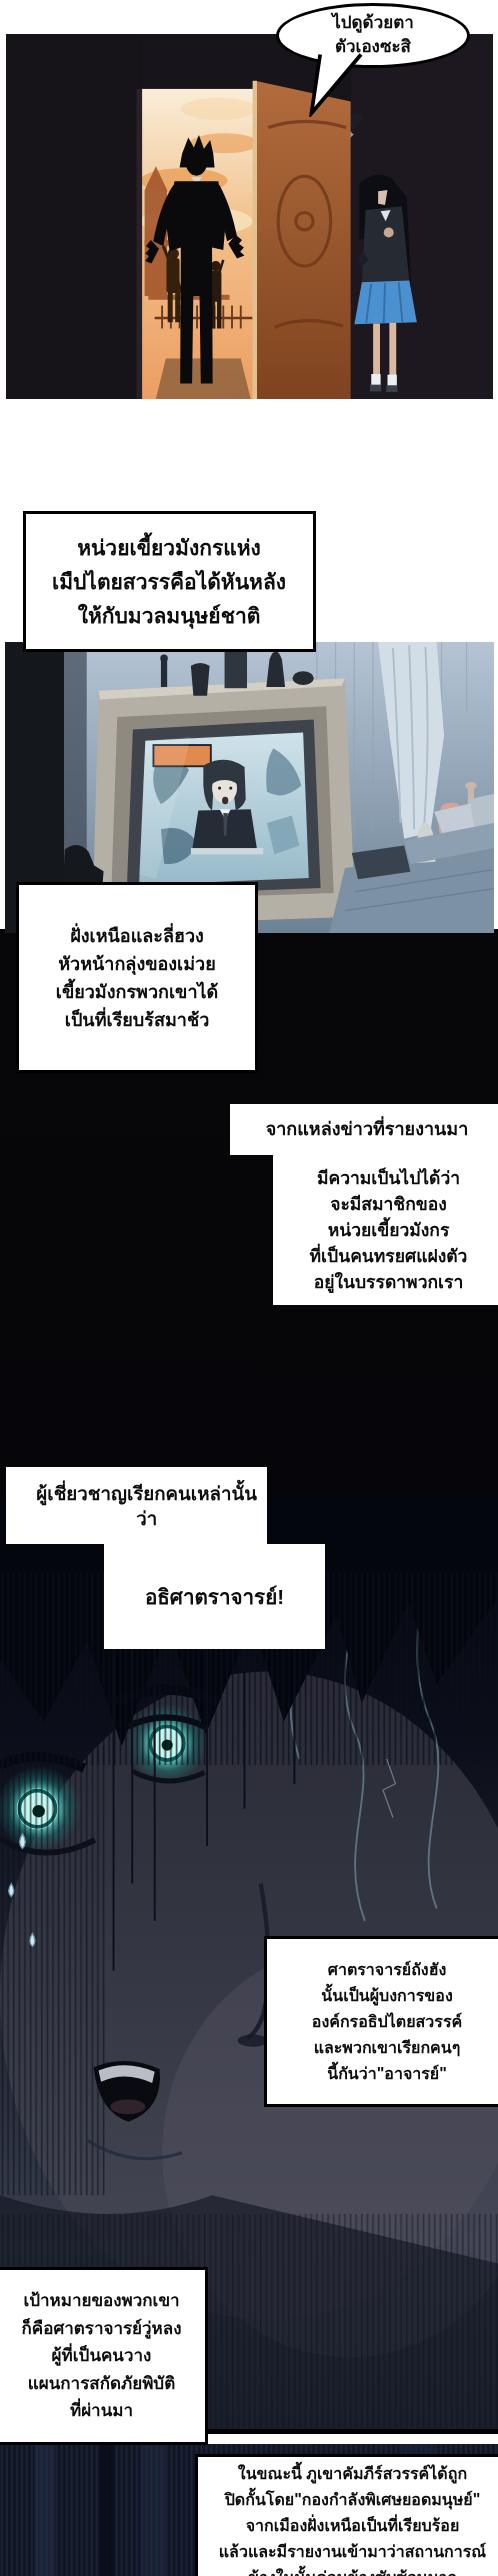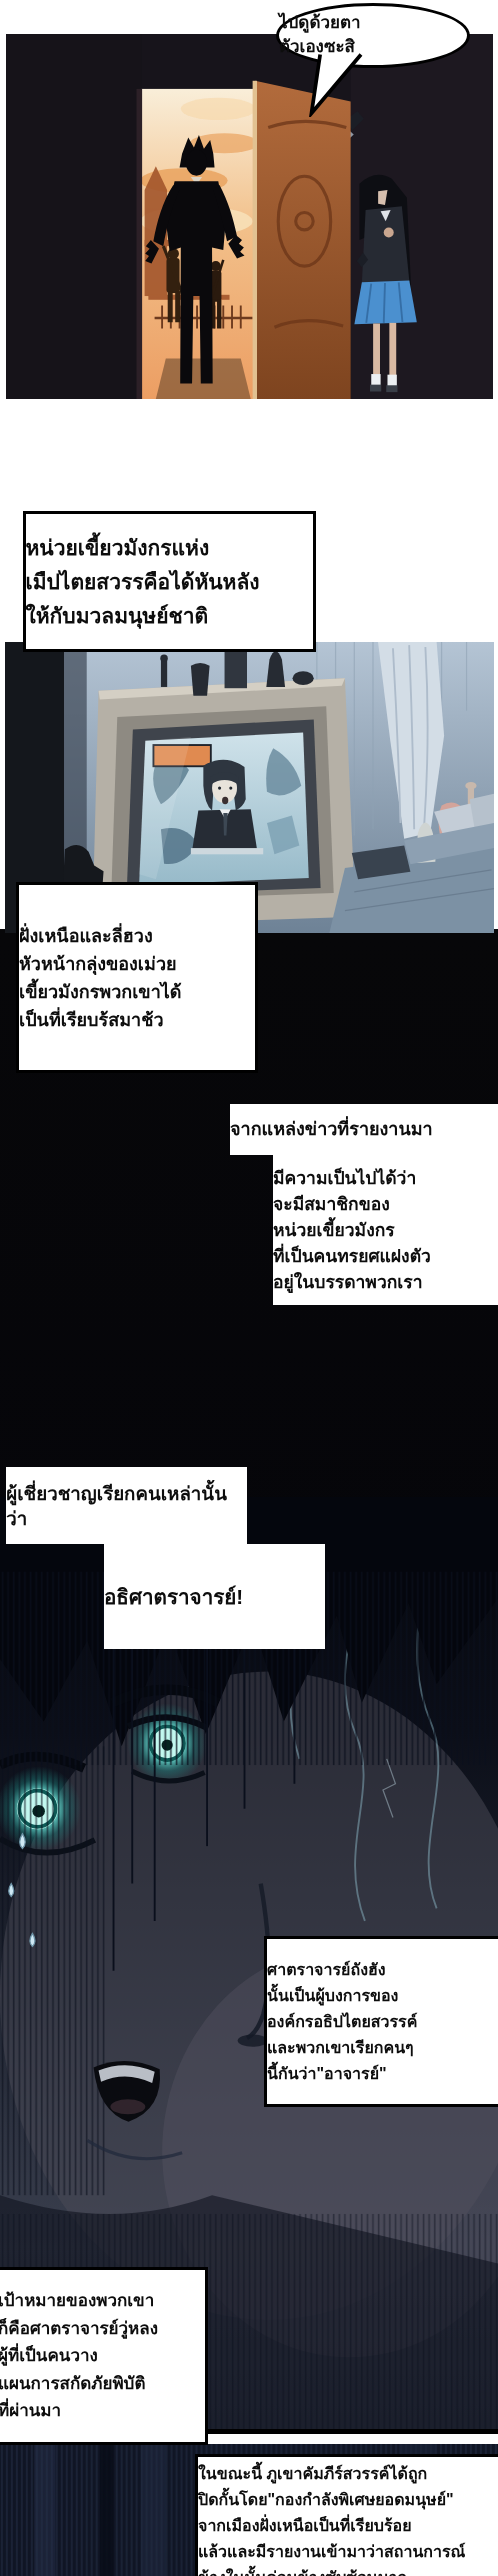--- a/index.html
+++ b/index.html
@@ -6,35 +6,35 @@
   .page{position:relative;width:499px;height:2576px;background:#ffffff;overflow:hidden;
         font-family:"Liberation Sans",sans-serif;color:#0d0d0d;}
   .panel{position:absolute;overflow:hidden;z-index:1;}
   .panel svg{display:block;width:100%;height:100%;}
   .dark-zone{position:absolute;left:0;top:929px;width:499px;height:1505px;z-index:0;
              background:linear-gradient(180deg,#070709 0%,#05050a 55%,#0a0d16 100%);}
   .p1{left:6.2px;top:34px;width:487px;height:365px;background:#17141b;}
   .p2{left:5px;top:642px;width:489px;height:291px;background:#9db0c2;}
   .pface{left:0;top:1497px;width:499px;height:937px;background:transparent;}
   .pbottom{left:0;top:2444px;width:499px;height:132px;background:#101524;}
-  .tbox{position:absolute;background:#fff;font-weight:700;z-index:5;
+  .tbox{position:absolute;background:#fff;font-weight:700;text-align:center;z-index:5;
         display:flex;flex-direction:column;justify-content:center;}
   .bordered{border:3.1px solid #000;}
   .box-a{left:22.5px;top:511px;width:287px;height:135px;font-size:21px;line-height:34px;}
   .box-b{left:16px;top:882px;width:236px;height:185px;font-size:18px;line-height:28px;}
   .box-c{left:230px;top:1104px;width:274px;height:51px;font-size:18px;line-height:25px;}
   .box-d{left:273px;top:1155px;width:231px;height:150px;font-size:17.5px;line-height:26px;}
-  .box-e{left:6.2px;top:1467px;width:241px;height:77px;font-size:18.7px;line-height:25px;}
+  .box-e{left:6.2px;top:1467px;width:241px;height:77px;font-size:18.7px;line-height:25px;padding-left:20px;}
   .box-f{left:104px;top:1544px;width:221px;height:105px;font-size:20.6px;line-height:32px;}
   .box-h{left:264px;top:1936px;width:240px;height:165px;font-size:16px;line-height:26px;}
   .box-i{left:-5px;top:2267px;width:207px;height:172px;font-size:17px;line-height:27.4px;}
   .box-g{left:195px;top:2454px;width:309px;height:137px;font-size:16px;line-height:26px;justify-content:flex-start;padding-top:3.7px;}
   .bubble{position:absolute;left:276px;top:2.5px;width:188px;height:59px;background:#fff;
           border:3.7px solid #000;border-radius:50%;display:flex;flex-direction:column;
-          justify-content:center;font-weight:700;font-size:17px;line-height:24px;z-index:6;}
+          justify-content:center;text-align:center;font-weight:700;font-size:17px;line-height:24px;z-index:6;}
   .tail{position:absolute;left:304px;top:52px;width:62px;height:65px;z-index:7;}
   .tail svg{display:block;width:100%;height:100%;}
 </style>
 </head>
 <body>
 
 <div class="page">
 
   <div class="dark-zone"></div>
 

